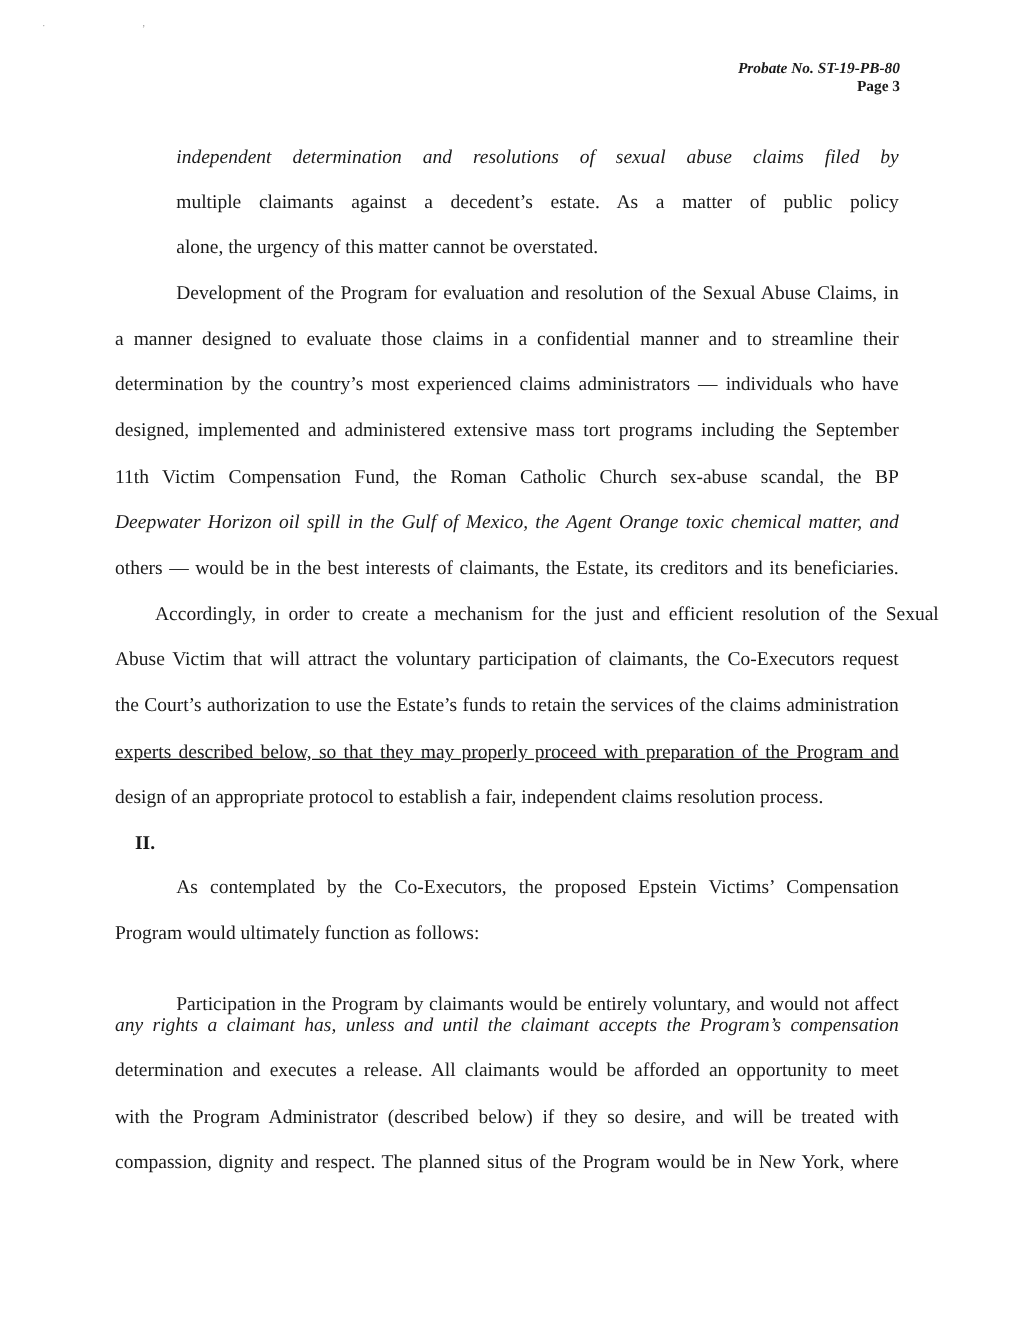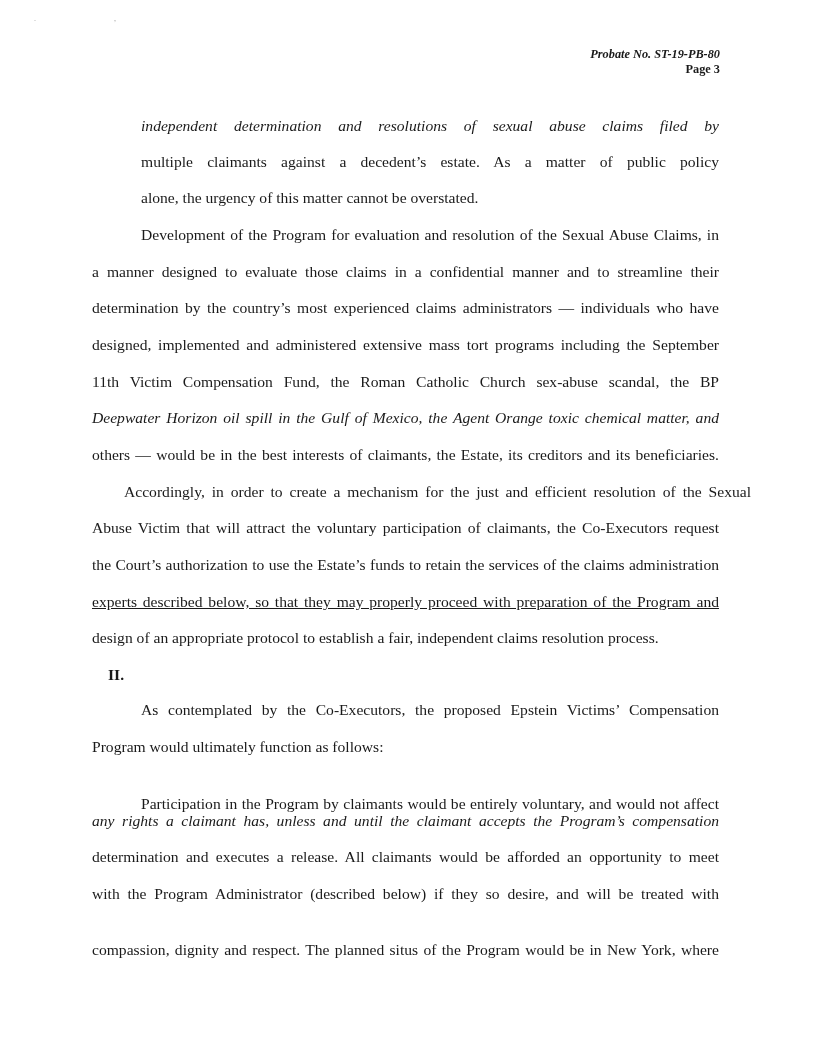--- a/index.html
+++ b/index.html
@@ -54,14 +54,14 @@
     <span class="num">II.</span>
   </div>
 
   <div class="line just ind" style="top:700px;">As contemplated by the Co-Executors, the proposed Epstein Victims’ Compensation</div>
   <div class="line" style="top:737px;">Program would ultimately function as follows:</div>
 
   <div class="line just ind" style="top:774px;margin-top:20px;">Participation in the Program by claimants would be entirely voluntary, and would not affect</div>
   <div class="line just" style="top:811px;font-style:italic;">any rights a claimant has, unless and until the claimant accepts the Program’s compensation</div>
   <div class="line just" style="top:847px;">determination and executes a release.  All claimants would be afforded an opportunity to meet</div>
   <div class="line just" style="top:884px;">with the Program Administrator (described below) if they so desire, and will be treated with</div>
-  <div class="line just" style="top:920px;margin-top:20px;">compassion, dignity and respect.  The planned situs of the Program would be in New York, where</div>
+  <div class="line just" style="top:920px;">compassion, dignity and respect.  The planned situs of the Program would be in New York, where</div>
 </div>
 
 </body></html>

